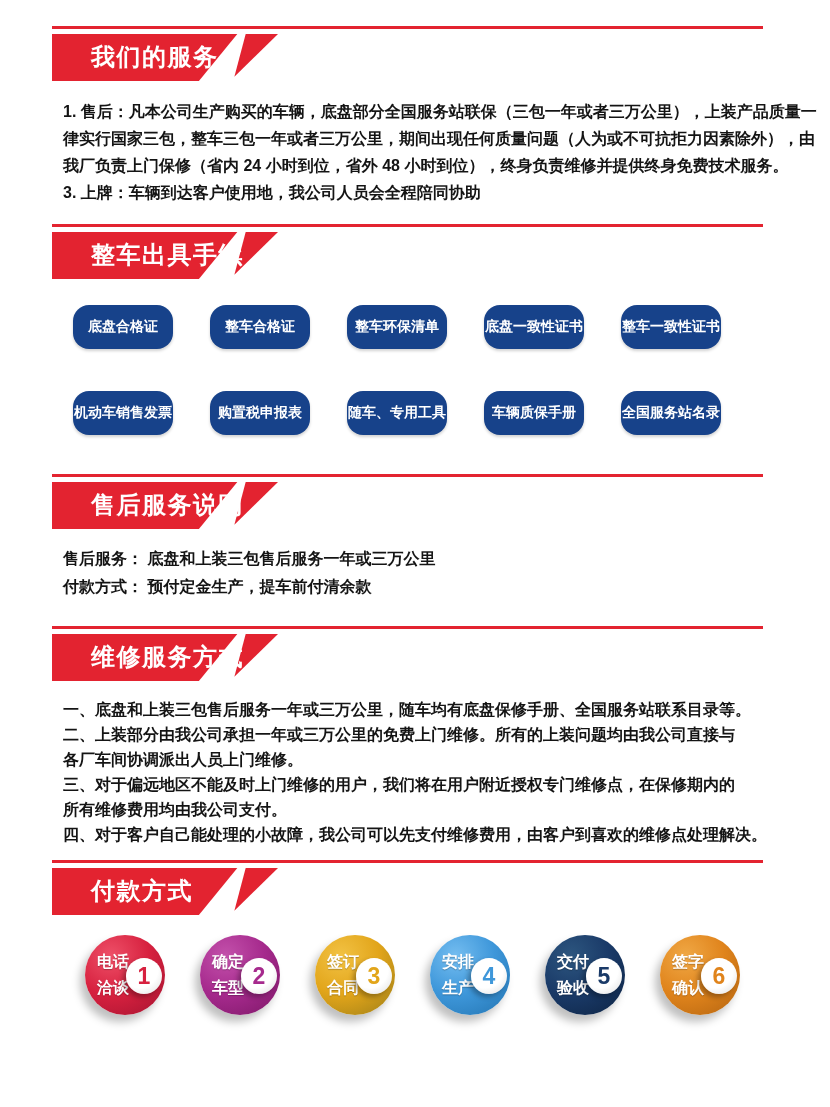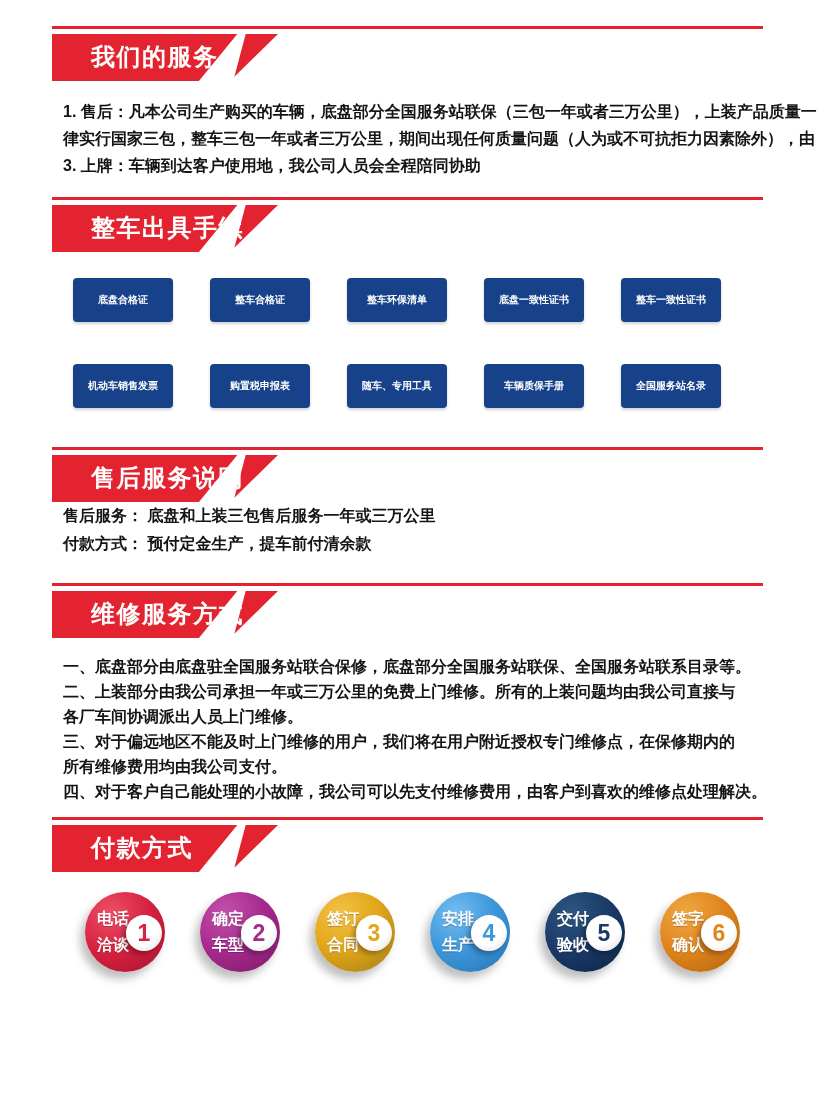--- a/index.html
+++ b/index.html
@@ -22,30 +22,30 @@
     position:absolute; inset:0; background:#e32330;
     clip-path:polygon(85.7% 0, 100% 0, 80.7% 91%);
   }
   .banner-title {
     position:absolute; left:17px; top:0; line-height:46px;
     color:#fff; font-size:24px; font-weight:bold; letter-spacing:1.5px; white-space:nowrap;margin-left:22px;
   }
   
   .tblock { margin-left:63px; width:711px; font-weight:bold; color:#141414; }
   .tblock.services { margin-top:17px; font-size:16px; line-height:27px; }
-  .tblock.aftersales { font-size:16px; line-height:28px; }
+  .tblock.aftersales { margin-top:16px; font-size:16px; line-height:28px; }
   .tblock.repair { margin-top:16px; font-size:16px; line-height:25px; }
   .tline { white-space:nowrap; }
   
   .badge-row { display:flex; margin-left:73px; gap:37px; }
   .badge-row.r1 { margin-top:26px; }
   .badge-row.r2 { margin-top:42px; }
   .badge {
-    width:100px; height:44px; background:#17428a; border-radius:4px;
-    color:#fff; font-size:10px; font-weight:bold;
+    width:100px; height:44px; background:#17428a; border-radius:16px;
+    color:#fff; font-size:14px; font-weight:bold;
     display:flex; align-items:center; justify-content:center;
     box-shadow:0 2px 3px rgba(0,0,0,0.18); white-space:nowrap;
   }
   
   .mt-sep2 { margin-top:18px; }
   .mt-sep3 { margin-top:39px; }
   .mt-sep4 { margin-top:25px; }
   .mt-sep5 { margin-top:13px; }
   
   .steps { display:flex; margin-left:85px; margin-top:20px; gap:35px; }
@@ -74,20 +74,21 @@
 
   <div class="sep first"></div>
   <div class="banner">
     <div class="banner-main"></div>
     <div class="banner-tri"></div>
     <div class="banner-title">我们的服务</div>
   </div>
   <div class="tblock services">
     <div class="tline">1. 售后：凡本公司生产购买的车辆，底盘部分全国服务站联保（三包一年或者三万公里），上装产品质量一</div>
     <div class="tline">律实行国家三包，整车三包一年或者三万公里，期间出现任何质量问题（人为或不可抗拒力因素除外），由</div>
+    <div class="tline">我厂负责上门保修（省内 24 小时到位，省外 48 小时到位），终身负责维修并提供终身免费技术服务。</div>
     <div class="tline">3. 上牌：车辆到达客户使用地，我公司人员会全程陪同协助</div>
   </div>
 
   <div class="sep mt-sep2"></div>
   <div class="banner">
     <div class="banner-main"></div>
     <div class="banner-tri"></div>
     <div class="banner-title">整车出具手续</div>
   </div>
   <div class="badge-row r1">
@@ -116,21 +117,21 @@
     <div class="tline">付款方式： 预付定金生产，提车前付清余款</div>
   </div>
 
   <div class="sep mt-sep4"></div>
   <div class="banner">
     <div class="banner-main"></div>
     <div class="banner-tri"></div>
     <div class="banner-title">维修服务方式</div>
   </div>
   <div class="tblock repair">
-    <div class="tline">一、底盘部分由底盘驻全国服务站联合保修，底盘部分全国服务站联保、全国服务站联系目录等。</div>
+    <div class="tline">一、底盘和上装三包售后服务一年或三万公里，随车均有底盘保修手册、全国服务站联系目录等。</div>
     <div class="tline">二、上装部分由我公司承担一年或三万公里的免费上门维修。所有的上装问题均由我公司直接与</div>
     <div class="tline">各厂车间协调派出人员上门维修。</div>
     <div class="tline">三、对于偏远地区不能及时上门维修的用户，我们将在用户附近授权专门维修点，在保修期内的</div>
     <div class="tline">所有维修费用均由我公司支付。</div>
     <div class="tline">四、对于客户自己能处理的小故障，我公司可以先支付维修费用，由客户到喜欢的维修点处理解决。</div>
   </div>
 
   <div class="sep mt-sep5"></div>
   <div class="banner">
     <div class="banner-main"></div>

